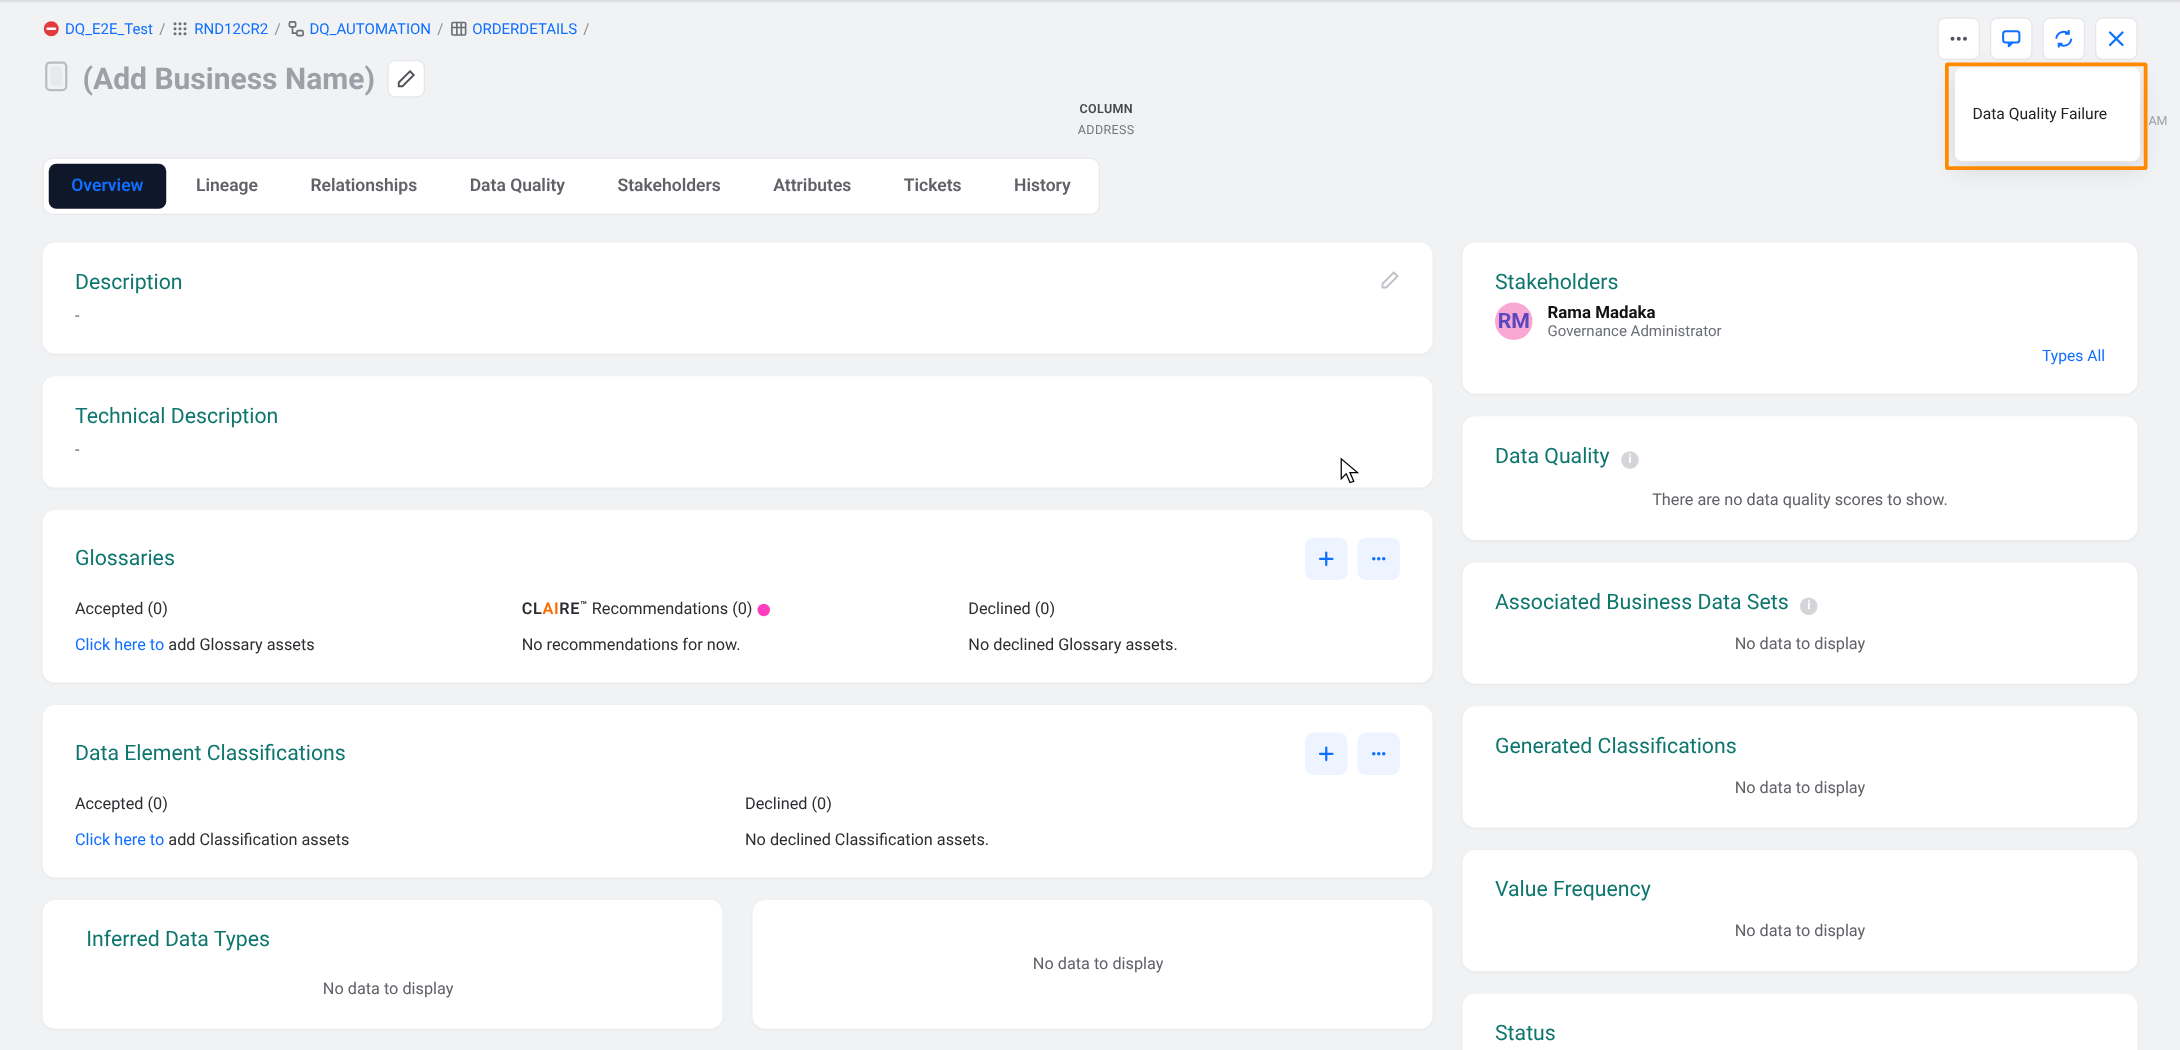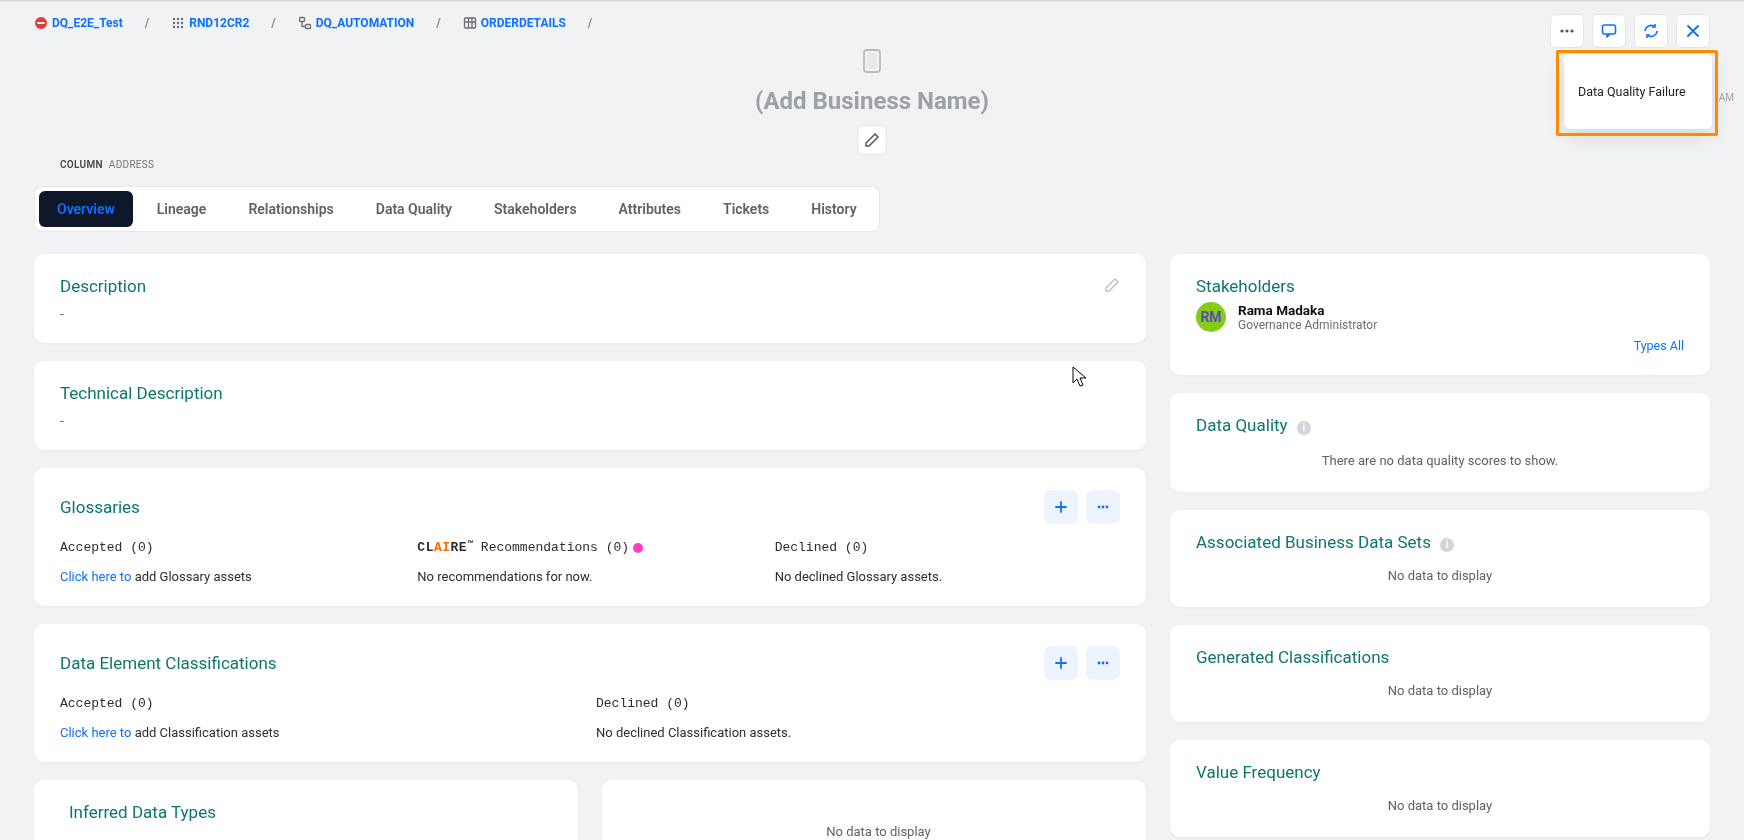--- a/index.html
+++ b/index.html
@@ -23,50 +23,49 @@
   }
   .content-frame {
     position: absolute;
     top: 2px; bottom: 0;
     left: 34px; right: 34px;
   }
   
   .breadcrumb {
     display: flex;
     align-items: flex-start;
-    gap: 22px;
+    gap: 5px;
     font-size: 12px;
     padding: 14px 0 8px 0;
     color: #6a6c72;
-    font-weight: bold;
   }
   .breadcrumb .sep { color: #8a8c92; }
   .breadcrumb a { color: #0f6fff; text-decoration: none; }
   .bc-item { display: inline-flex; align-items: center; gap: 4px; }
   .bc-icon { display: inline-flex; }
   
   .title-row {
     display: flex;
     align-items: center;
     gap: 10px;
     padding: 10px 0 4px 0;
-    flex-direction: column;
   }
   .title-icon { opacity: .55; }
   .title-text { font-size: 24px; font-weight: 700; color: #9ca0a7; }
   .title-edit-btn {
     width: 30px; height: 30px; border-radius: 6px;
     background: #fff; border: 1px solid #e4e6ea;
     display: inline-flex; align-items: center; justify-content: center;
     cursor: pointer;
   }
   .subtitle-row {
     display: flex; align-items: center; gap: 6px;
     padding: 0 0 12px 26px;
     font-size: 10px;
+    flex-direction: column;
   }
   .sub-label { color: #44474d; letter-spacing: .3px; font-weight: 600; }
   .sub-value { color: #74777e; letter-spacing: .3px; }
   
   .topright-actions {
     position: absolute; top: 12px; right: 0;
     display: flex; gap: 8px;
   }
   .icon-btn {
     width: 34px; height: 34px; border-radius: 6px;
@@ -144,39 +143,39 @@
   .small-action {
     width: 34px; height: 34px; border-radius: 7px;
     background: #eef4ff; display: inline-flex; align-items: center; justify-content: center;
     cursor: pointer;
   }
   
   .three-col {
     display: grid; grid-template-columns: 1fr 1fr 1fr;
     gap: 12px; margin-top: 16px;
   }
-  .sub-head { font-size: 13px; color: #2b2d31; margin-bottom: 14px; font-family: Liberation Mono, monospace; }
+  .sub-head { font-size: 13px; color: #2b2d31; margin-bottom: 14px; }
   .sub-body { font-size: 13px; color: #2b2d31; }
   .link-inline { color: #0f6fff; cursor: pointer; }
   .claire-dot { display: inline-block; width: 10px; height: 10px; border-radius: 50%; background: #ff3fbf; margin-left: 4px; vertical-align: middle; }
   
   .two-col-wide { display: grid; grid-template-columns: 1fr 1fr; gap: 12px; margin-top: 16px; }
   
   .half-row { display: grid; grid-template-columns: 1fr 1fr; gap: 24px; }
   .half-row .card { margin-bottom: 18px; padding-left: 35px; }
   .center-muted { text-align: center; color: #5f6167; font-size: 13px; padding: 8px 0 2px; }
   
   .side-card .card-title { font-size: 17px; }
   .viewall { color: #0f6fff; font-size: 12.5px; cursor: pointer; text-align: right; display: block; margin-top: 6px; }
   .stakeholder-row { display: flex; align-items: center; gap: 12px; margin-top: 6px; }
   .avatar {
     width: 30px; height: 30px; border-radius: 50%;
-    background: #84cc16; color: #5a48c0;
+    background: #f9a8d4; color: #5a48c0;
     display: inline-flex; align-items: center; justify-content: center;
-    font-size: 14px; font-weight: 700;
+    font-size: 17px; font-weight: 700;
   }
   .stakeholder-name { font-size: 13.5px; font-weight: 700; color: #111; }
   .stakeholder-role { font-size: 12px; color: #6b6e74; }
   .info-dot {
     width: 14px; height: 14px; border-radius: 50%;
     background: #d3d5d9; display: inline-flex; align-items: center; justify-content: center;
     font-size: 10px; color: #fff; font-weight: 700; margin-left: 6px;
   }
   .side-center { text-align: center; color: #5f6167; font-size: 13px; padding: 8px 0 2px; }
   .status-bar {

